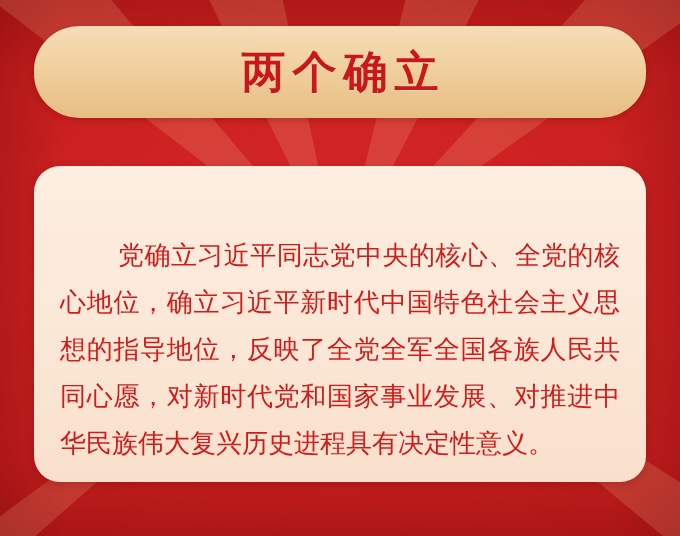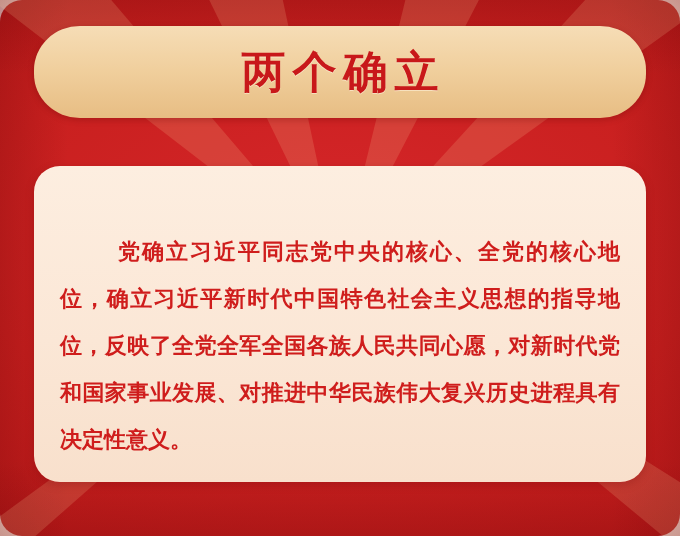--- a/index.html
+++ b/index.html
@@ -13,21 +13,20 @@
     font-family: "Liberation Sans", "DejaVu Sans", sans-serif;
   }
 
   .poster {
     position: relative;
     width: 680px;
     height: 536px;
     box-sizing: border-box;
     background:
       radial-gradient(ellipse 120% 90% at 50% 45%, #d6262a 0%, #c9201f 45%, #b01415 100%);
-    border-radius: 22px;
   }
 
   
   .poster::after {
     content: "";
     position: absolute;
     inset: 0;
     pointer-events: none;
     background:
       linear-gradient(to bottom, rgba(120,8,10,0.30) 0%, rgba(120,8,10,0.0) 14%,
@@ -71,22 +70,22 @@
     height: 316px;
     border-radius: 26px;
     background: linear-gradient(180deg, #fdeee0 0%, #fbe7d6 55%, #f8e0cc 100%);
     box-shadow: 0 3px 10px rgba(90,6,8,0.22);
     box-sizing: border-box;
     padding: 40px 26px 30px 26px;
     z-index: 3;
   }
   .body-text {
     font-family: "Liberation Serif", "DejaVu Serif", serif;
-    font-weight: bold;
-    font-size: 22px;
+    font-weight: normal;
+    font-size: 26px;
     line-height: 47px;
     color: #cf1d1c;
     text-indent: 58px;
     text-align: justify;
     text-justify: inter-ideograph;
     letter-spacing: 0px;
     word-break: break-all;
   }
 
   

